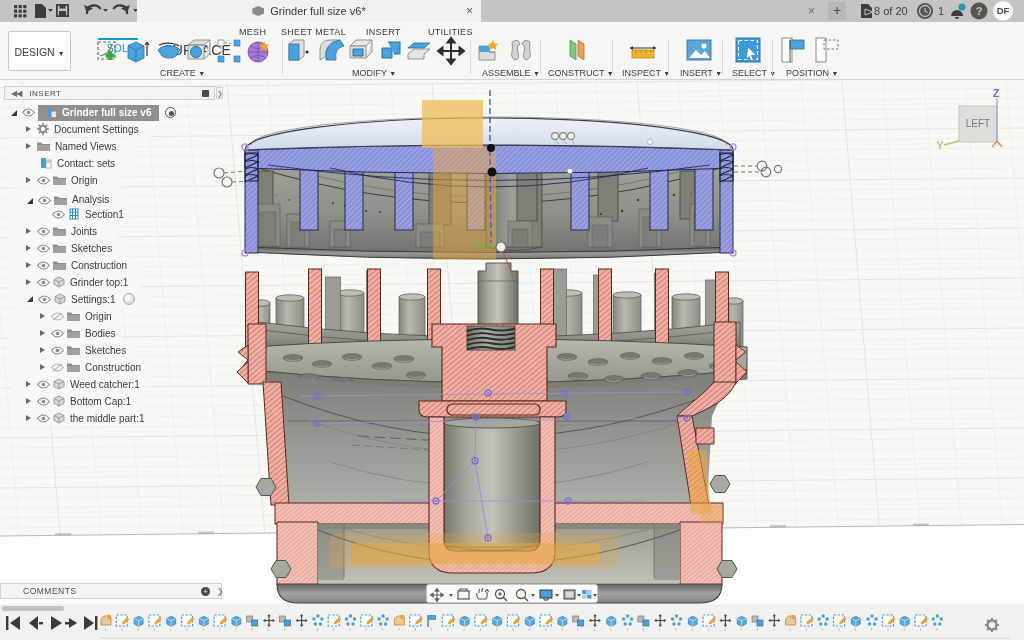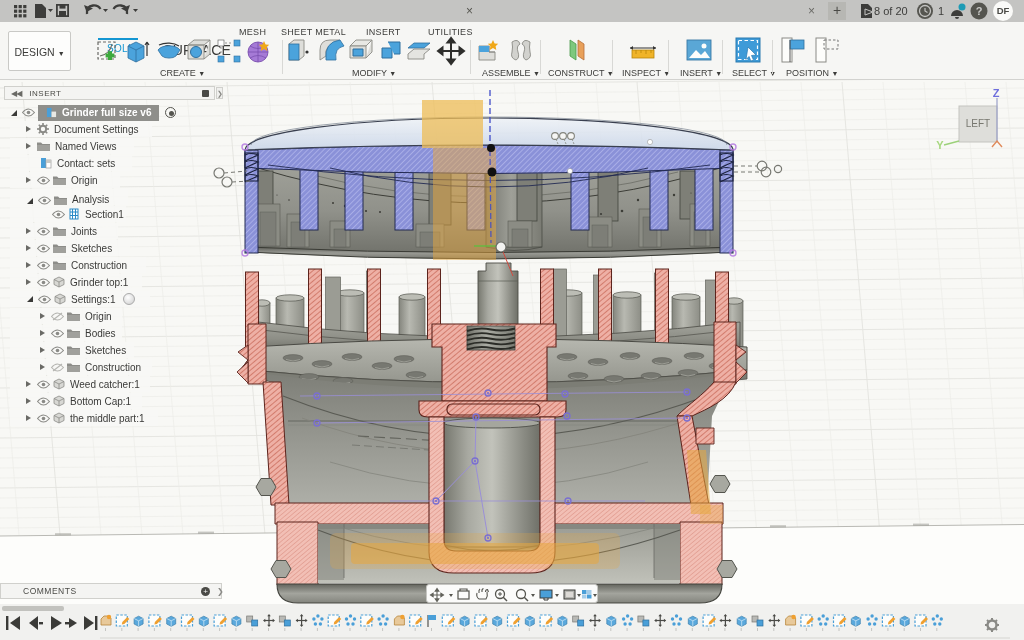--- a/index.html
+++ b/index.html
@@ -452,20 +452,24 @@
           <rect x="3" y="7" width="7" height="6" fill="#3d3d3b"></rect>
         </g>
    <path d="M87,14 q-1,-7.5 6,-8.5 q5,-0.5 7.5,3.5" fill="none" stroke="#3d3d3b" stroke-width="2.3"></path>
    <path d="M84,5 l2.5,7 6.5,-3.5 Z"></path>
    <path d="M103,9 l5,0 -2.5,3 Z"></path>
    <path d="M127,14 q1,-7.5 -6,-8.5 q-5,-0.5 -7.5,3.5" fill="none" stroke="#3d3d3b" stroke-width="2.3"></path>
    <path d="M130,5 l-2.5,7 -6.5,-3.5 Z"></path>
    <path d="M133,9 l5,0 -2.5,3 Z"></path>
   </g>
  </svg>
+ <div style="position:absolute;left:137px;top:0;width:344px;height:22px;background:#f1f1ef;display:flex;align-items:center;justify-content:center;font-size:11px;color:#3a3a38">
+   <span style="display:inline-block;width:12px;height:10px;background:#8a8a86;clip-path:polygon(50% 0,100% 25%,100% 75%,50% 100%,0 75%,0 25%);margin-right:6px"></span>
+   Grinder full size v6*
+ </div>
  <div style="position:absolute;left:466px;top:4px;font-size:12px;color:#55554f">×</div>
  <div style="position:absolute;left:808px;top:4px;font-size:12px;color:#6a6a66">×</div>
  <div style="position:absolute;left:828px;top:2px;width:18px;height:18px;background:#b7b7b3;color:#4a4a46;font-size:14px;text-align:center;line-height:17px">+</div>
  <svg width="160" height="22" style="position:absolute;left:855px;top:0">
    <path d="M6,4 h7 l4,4 v10 h-11 Z" fill="#3d3d3b"></path>
       <path d="M10,9 l8,3 -8,3 Z" fill="#3d3d3b" stroke="#c4c4c2" stroke-width="1"></path>
    <circle cx="70" cy="11" r="8" fill="#55554f"></circle>
       <circle cx="70" cy="11" r="5.5" fill="none" stroke="#c4c4c2" stroke-width="1.3"></circle>
       <path d="M70,8 v3 l2.5,1.5" stroke="#c4c4c2" stroke-width="1.2" fill="none"></path>
    <path d="M96,16 a6,6 0 0 1 12,0 Z M100,17 a2,2 0 0 0 4,0" fill="#3d3d3b"></path>

